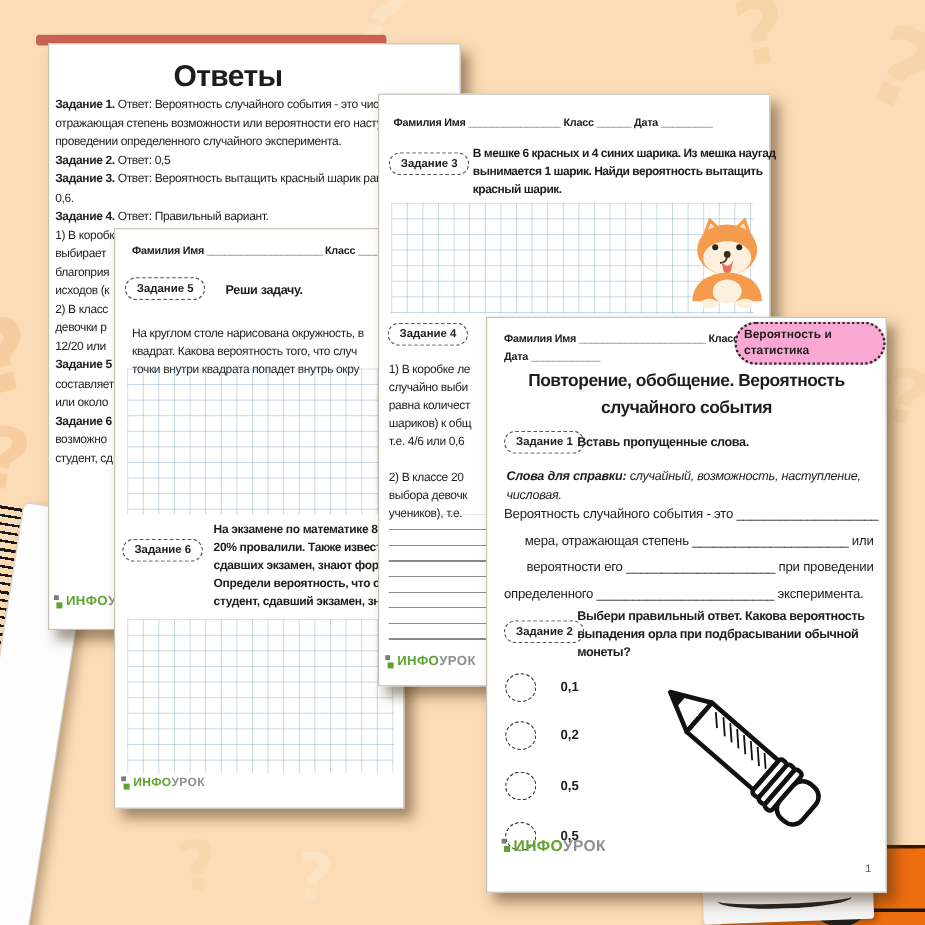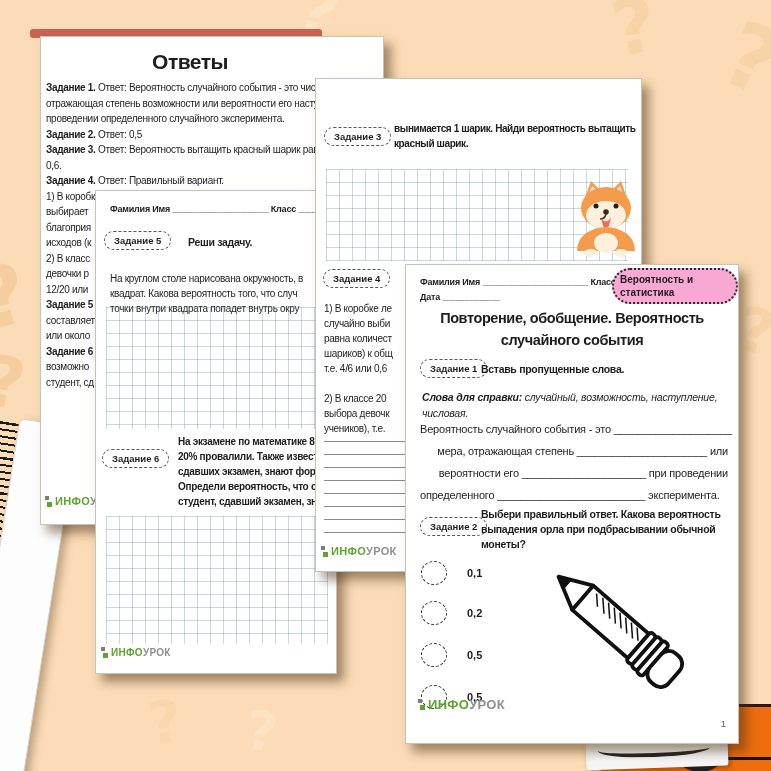--- a/index.html
+++ b/index.html
@@ -26,21 +26,21 @@
               background:repeating-linear-gradient(to bottom,#1a1a1a 0 2.5px,transparent 2.5px 35px);}
   
   .sheet{position:absolute;background:#fff;border:1px solid #c9c2b6;box-shadow:7px 8px 10px rgba(70,45,20,.5);}
   .hdr{position:absolute;font-size:9px;font-weight:bold;letter-spacing:-.2px;white-space:nowrap;}
   .tbadge{position:absolute;border:1.3px dashed #555;border-radius:13px;padding:3px 9px;
           font-size:9.5px;font-weight:bold;background:#fff;white-space:nowrap;}
   .grid{position:absolute;background-image:linear-gradient(to right,rgba(110,150,185,.38) 1px,transparent 1px),
         linear-gradient(to bottom,rgba(110,150,185,.38) 1px,transparent 1px);background-size:13px 13px;}
   .wlines{position:absolute;background-image:repeating-linear-gradient(to bottom,transparent 0 12px,#8a8a8a 12px 13px);}
   
-  .ans-title{margin-top:13px;padding-right:44px;text-align:center;font-size:21px;font-weight:bold;letter-spacing:-.5px;}
+  .ans-title{margin-top:13px;padding-right:44px;text-align:center;font-size:25px;font-weight:bold;letter-spacing:-.5px;}
   .ans-lines{position:absolute;left:5px;top:43px;font-size:10px;line-height:15.5px;letter-spacing:-.3px;}
   .ans-lines div{white-space:nowrap;}
   .bb{font-weight:bold;}
   
   .para{position:absolute;font-size:10px;line-height:15px;letter-spacing:-.3px;}
   .para div{white-space:nowrap;}
   .bold-para div{font-weight:bold;}
   .instr{position:absolute;font-size:10.5px;font-weight:bold;letter-spacing:-.3px;white-space:nowrap;}
   
   .oval-badge{position:absolute;right:0;top:3px;width:110px;border:2px dotted #2b2b2b;border-radius:22px;
@@ -154,22 +154,28 @@
       <span class="ic">
           <i class="d1"></i>
           <i class="d2"></i>
         </span>
       <span class="g">ИНФО</span>
         <span class="y">УРОК</span>
     </div>
   </div>
 
   <div class="sheet" style="left:315px;top:78px;width:325px;height:492px;z-index:4;">
+    <div class="hdr" style="left:12px;top:18px;">
+      <span>Фамилия Имя</span> <span>________________</span>
+      <span>Класс</span> <span>______</span>
+      <span>Дата</span> <span>_________</span>
+    </div>
     <div class="tbadge" style="left:8px;top:48px;">Задание 3</div>
     <div class="para bold-para" style="left:78px;top:42px;letter-spacing:-0.4px;">
+      <div>В мешке 6 красных и 4 синих шарика. Из мешка наугад</div>
       <div>вынимается 1 шарик. Найди вероятность вытащить</div>
       <div>красный шарик.</div>
     </div>
     <div class="grid" style="left:10px;top:90px;width:302px;height:92px;"></div>
 
     <svg style="position:absolute;left:252px;top:98px;" width="76" height="80" viewBox="0 0 76 80">
       <path d="M16 24 L23 4 L36 17 Z" fill="#f49b4c"></path>
       <path d="M60 24 L53 4 L40 17 Z" fill="#f49b4c"></path>
       <path d="M20 20 L24 9 L31 15 Z" fill="#fbe3c9"></path>
       <path d="M56 20 L52 9 L45 15 Z" fill="#fbe3c9"></path>

